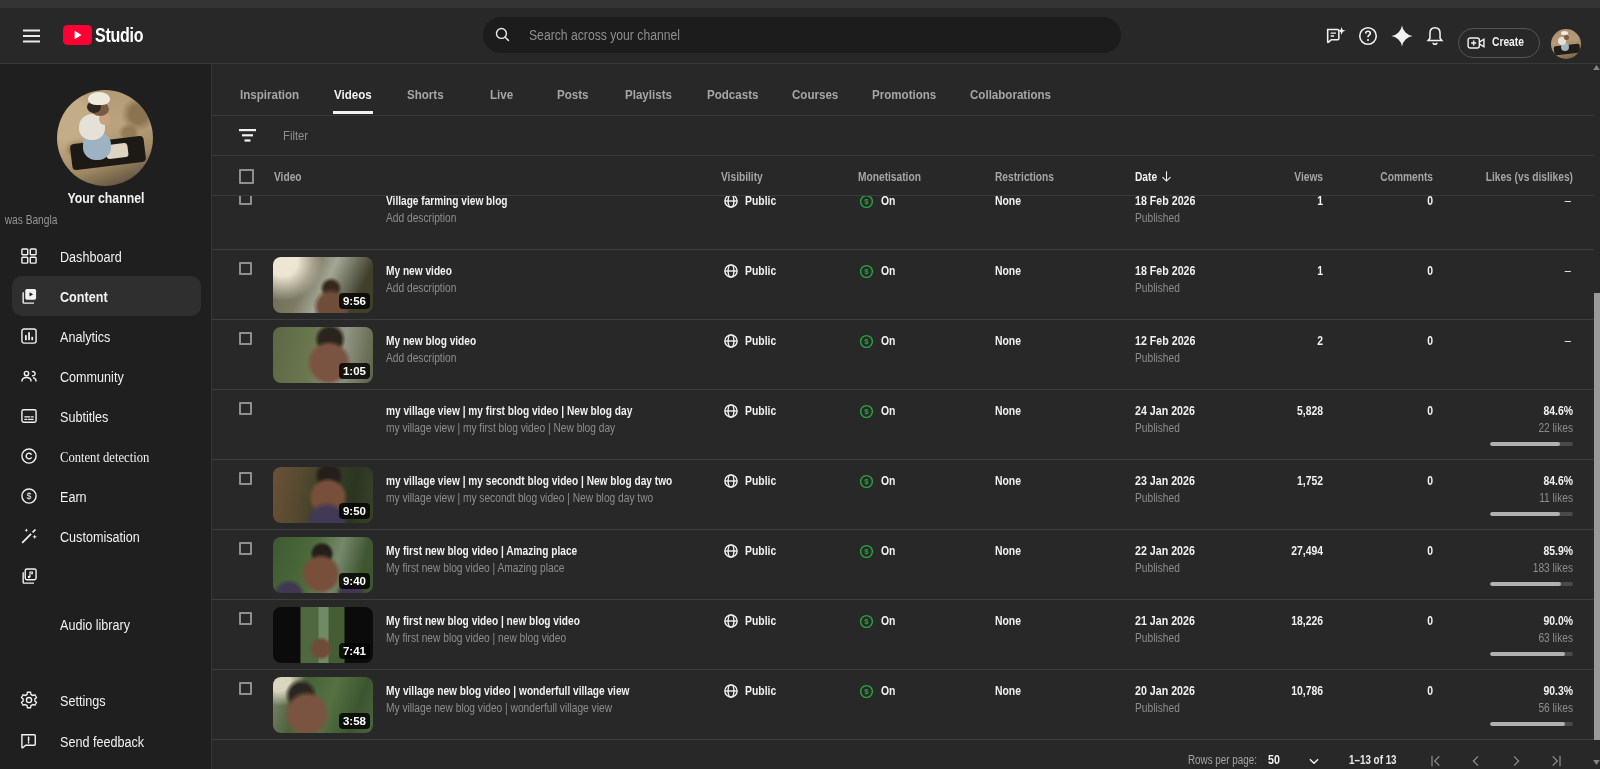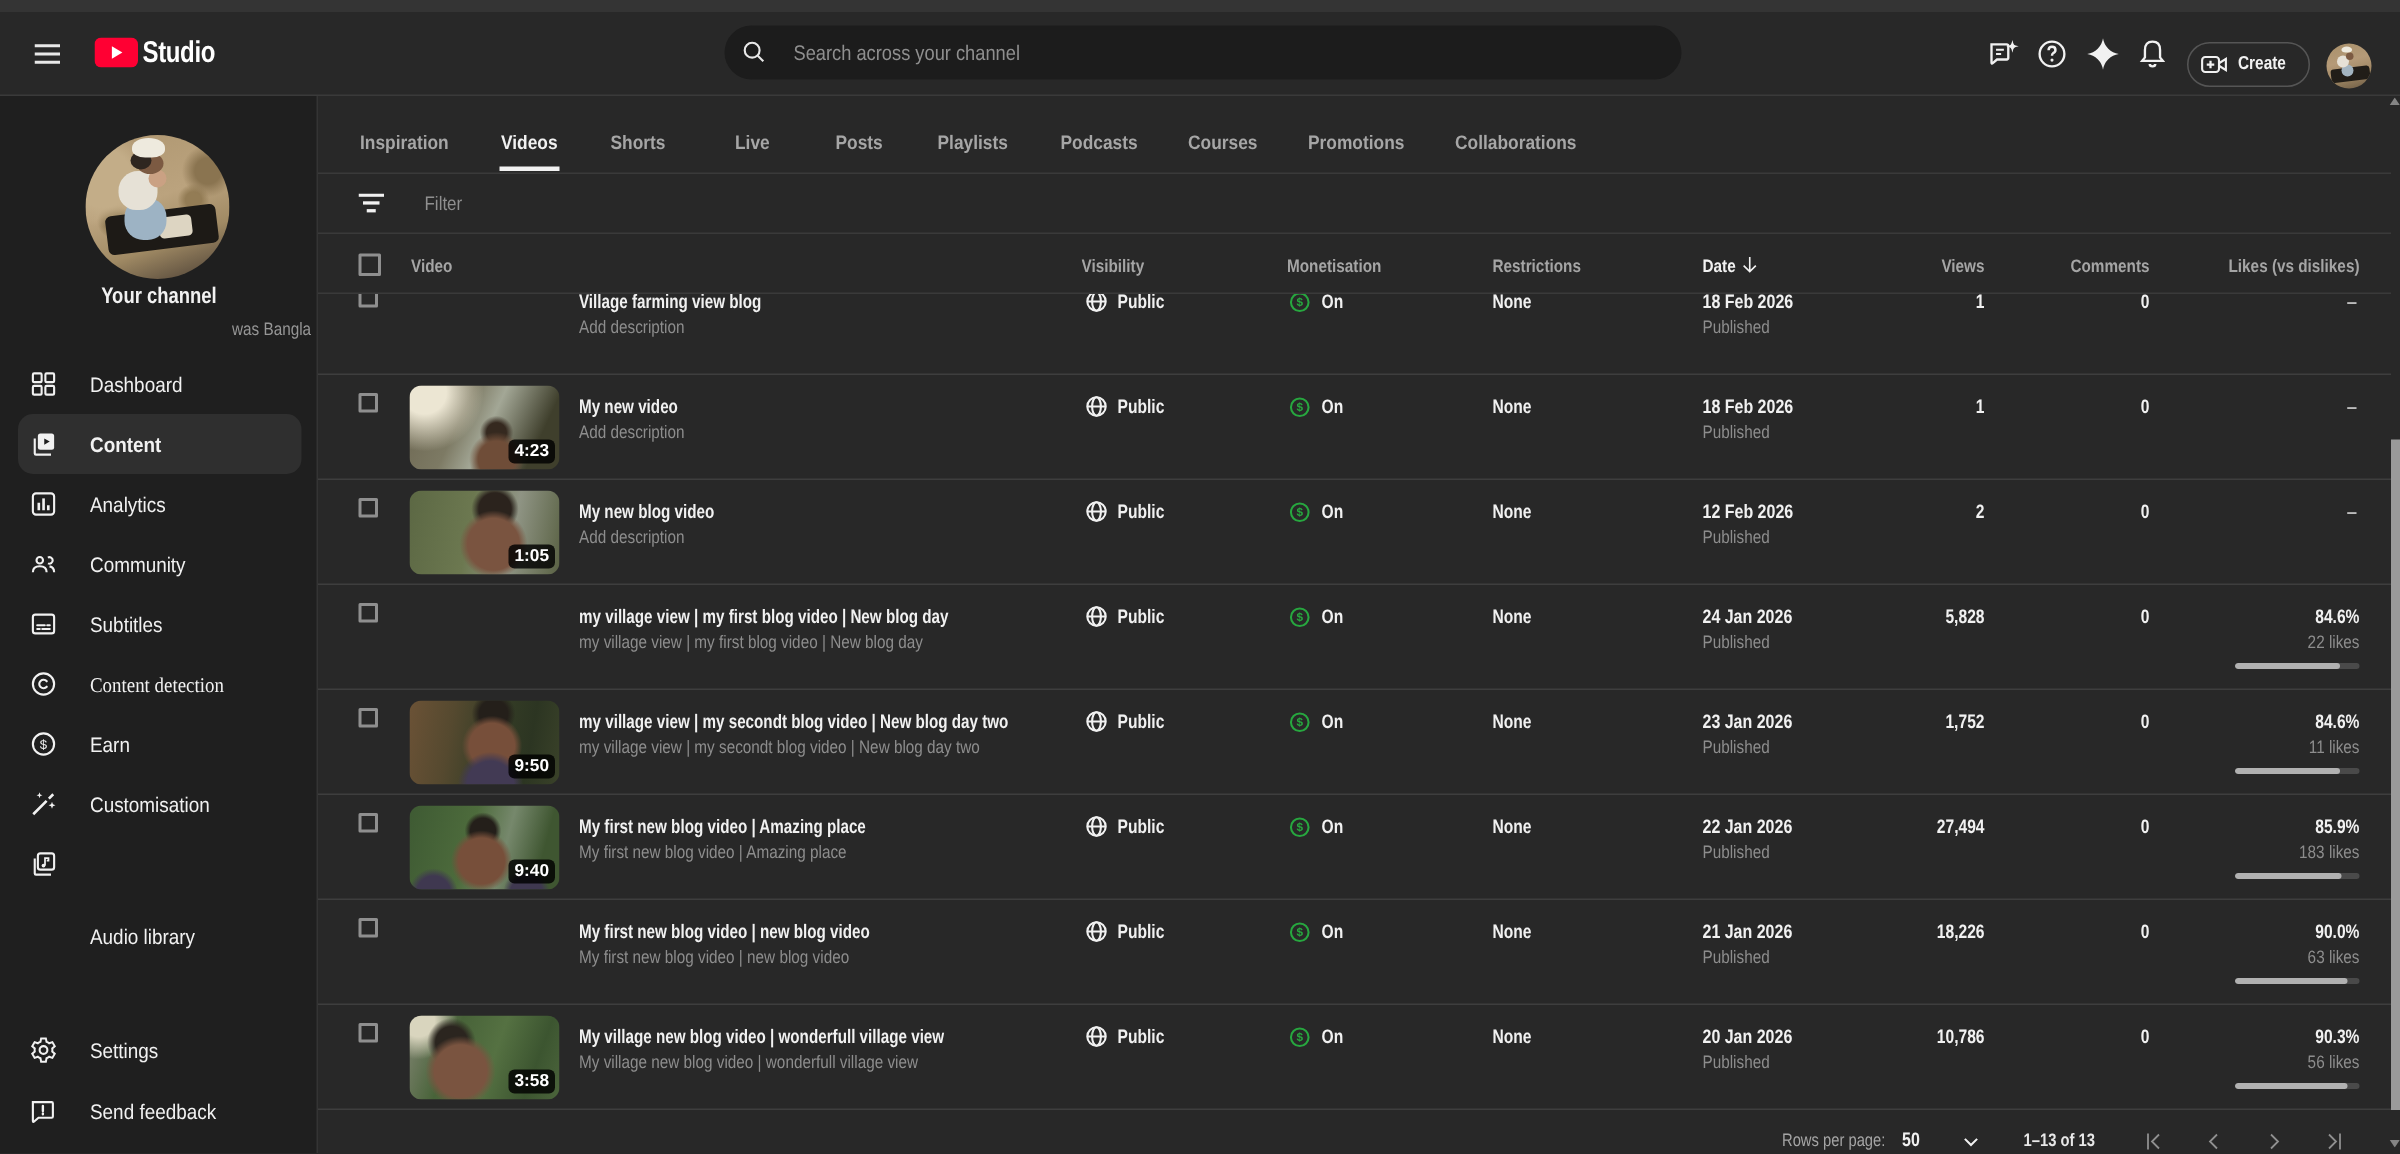--- a/index.html
+++ b/index.html
@@ -57,21 +57,21 @@
         <div style="position:absolute;left:14px;top:50px;width:74px;height:26px;background:#1d1a16;border-radius:4px;transform:rotate(-7deg);"></div>
         <div style="position:absolute;left:49px;top:54px;width:22px;height:14px;background:#ddd5c2;border-radius:3px;transform:rotate(-7deg);"></div>
         <div style="position:absolute;left:26px;top:42px;width:28px;height:28px;background:#9db3c4;border-radius:45%;"></div>
         <div style="position:absolute;left:22px;top:24px;width:26px;height:26px;background:#e6e1d6;border-radius:50% 40% 45% 45%;"></div>
         <div style="position:absolute;left:42px;top:23px;width:12px;height:12px;background:#caa183;border-radius:50%;"></div>
         <div style="position:absolute;left:34px;top:12px;width:18px;height:14px;background:#7c5a42;border-radius:40% 50% 50% 50%;"></div>
         <div style="position:absolute;left:30px;top:11px;width:14px;height:12px;background:#2e2620;border-radius:50%;"></div>
         <div style="position:absolute;left:31px;top:2px;width:22px;height:13px;background:#eeeade;border-radius:50% 50% 40% 40%;"></div>
       </div>
 <div class="abs" style="left:0;top:125px;width:212px;text-align:center;"><span style="display:inline-block;font-size:15px;font-weight:700;color:#f1f1f1;transform:scaleX(0.82) translateZ(0);">Your channel</span></div>
-<div class="abs" style="left:0;top:146px;width:212px;text-align:right;"><span style="display:inline-block;font-size:12px;color:#969696;transform:scaleX(0.85) translateZ(0);">was Bangla</span></div>
+<div class="abs" style="left:0;top:146px;width:212px;text-align:left;"><span style="display:inline-block;font-size:12px;color:#969696;transform:scaleX(0.85) translateZ(0);">was Bangla</span></div>
 <svg style="position:absolute;left:19px;top:182px" width="20" height="20" viewBox="0 0 24 24" fill="none" stroke="#f1f1f1" stroke-width="1.7">
         <rect x="3.5" y="3.5" width="7" height="7" rx="1"></rect>
         <rect x="13.5" y="3.5" width="7" height="7" rx="1"></rect>
         <rect x="3.5" y="13.5" width="7" height="7" rx="1"></rect>
         <rect x="13.5" y="13.5" width="7" height="7" rx="1"></rect>
       </svg>
 <div class="abs" style="left:60px;top:184px;"><span style="display:inline-block;font-size:14px;font-weight:400;color:#f1f1f1;line-height:17px;transform:scaleX(0.9) translateZ(0);transform-origin:0 50%;white-space:nowrap;">Dashboard</span></div>
 <div class="abs" style="left:12px;top:212px;width:189px;height:40px;background:#2f2f2f;border-radius:10px;"></div>
 <svg style="position:absolute;left:19px;top:222px" width="20" height="20" viewBox="0 0 24 24" fill="none" stroke="#f1f1f1" stroke-width="1.7">
         <path d="M5 7.5 L5 19.5 Q5 20.5 6 20.5 L18 20.5" fill="none"></path>
@@ -181,21 +181,21 @@
 <div style="position:absolute;left:881px;top:193.0px;font-size:13px;font-weight:700;color:#f1f1f1;line-height:16px;white-space:nowrap;transform:scaleX(0.8) translateZ(0);transform-origin:0 50%;">On</div>
 <div style="position:absolute;left:995px;top:193.0px;font-size:13px;font-weight:700;color:#f1f1f1;line-height:16px;white-space:nowrap;transform:scaleX(0.8) translateZ(0);transform-origin:0 50%;">None</div>
 <div style="position:absolute;left:1135px;top:193.0px;font-size:13px;font-weight:700;color:#f1f1f1;line-height:16px;white-space:nowrap;transform:scaleX(0.82) translateZ(0);transform-origin:0 50%;">18 Feb 2026</div>
 <div style="position:absolute;left:1135px;top:210.5px;font-size:12px;font-weight:400;color:#8d8d8d;line-height:15px;white-space:nowrap;transform:scaleX(0.85) translateZ(0);transform-origin:0 50%;">Published</div>
 <div style="position:absolute;left:1163px;top:193.0px;width:160px;text-align:right;font-size:13px;font-weight:700;color:#f1f1f1;line-height:16px;white-space:nowrap;transform:scaleX(0.8) translateZ(0);transform-origin:100% 50%;">1</div>
 <div style="position:absolute;left:1273px;top:193.0px;width:160px;text-align:right;font-size:13px;font-weight:700;color:#f1f1f1;line-height:16px;white-space:nowrap;transform:scaleX(0.8) translateZ(0);transform-origin:100% 50%;">0</div>
 <div style="position:absolute;left:1411px;top:193.0px;width:160px;text-align:right;font-size:13px;font-weight:400;color:#f1f1f1;line-height:16px;white-space:nowrap;transform:scaleX(0.85) translateZ(0);transform-origin:100% 50%;">–</div>
 <div style="position:absolute;left:212px;top:249px;width:1388px;height:1px;background:#3e3e3e;"></div>
 <div style="position:absolute;left:239px;top:262px;width:13px;height:13px;border:2px solid #8f8f8f;border-radius:1px;"></div>
 <div style="position:absolute;left:273px;top:257px;width:100px;height:56px;border-radius:8px;overflow:hidden;background:radial-gradient(circle at 58% 88%,#6f4d38 0 16%,rgba(0,0,0,0) 24%),radial-gradient(circle at 58% 56%,#35291f 0 10%,rgba(0,0,0,0) 17%),radial-gradient(circle at 10% 8%,#ece6d3 0 14%,rgba(0,0,0,0) 38%),linear-gradient(115deg,#6b6550,#7d7a64 35%,#a3a796 52%,#3f3f2c 82%);">
-          <div style="position:absolute;right:3px;bottom:4px;background:rgba(0,0,0,.82);color:#fff;font-size:11.5px;font-weight:700;padding:2px 4px;border-radius:4px;">4:23</div>
+          <div style="position:absolute;right:3px;bottom:4px;background:rgba(0,0,0,.82);color:#fff;font-size:11.5px;font-weight:700;padding:2px 4px;border-radius:4px;">9:56</div>
         </div>
 <div style="position:absolute;left:386px;top:263.0px;font-size:13px;font-weight:700;color:#f1f1f1;line-height:16px;white-space:nowrap;transform:scaleX(0.78) translateZ(0);transform-origin:0 50%;">My new video</div>
 <div style="position:absolute;left:386px;top:280.5px;font-size:12px;font-weight:400;color:#8d8d8d;line-height:15px;white-space:nowrap;transform:scaleX(0.85) translateZ(0);transform-origin:0 50%;">Add description</div>
 <svg width="16" height="16" viewBox="0 0 24 24" fill="none" stroke="#f1f1f1" stroke-width="2.1" style="position:absolute;left:723px;top:263px">
           <circle cx="12" cy="12" r="9.2"></circle>
           <path d="M2.8 12 L21.2 12"></path>
           <ellipse cx="12" cy="12" rx="4.4" ry="9.2"></ellipse>
         </svg>
 <div style="position:absolute;left:745px;top:263.0px;font-size:13px;font-weight:700;color:#f1f1f1;line-height:16px;white-space:nowrap;transform:scaleX(0.8) translateZ(0);transform-origin:0 50%;">Public</div>
 <svg width="15" height="15" viewBox="0 0 24 24" style="position:absolute;left:859px;top:264px">
@@ -309,20 +309,23 @@
 <div style="position:absolute;left:1135px;top:560.5px;font-size:12px;font-weight:400;color:#8d8d8d;line-height:15px;white-space:nowrap;transform:scaleX(0.85) translateZ(0);transform-origin:0 50%;">Published</div>
 <div style="position:absolute;left:1163px;top:543.0px;width:160px;text-align:right;font-size:13px;font-weight:700;color:#f1f1f1;line-height:16px;white-space:nowrap;transform:scaleX(0.8) translateZ(0);transform-origin:100% 50%;">27,494</div>
 <div style="position:absolute;left:1273px;top:543.0px;width:160px;text-align:right;font-size:13px;font-weight:700;color:#f1f1f1;line-height:16px;white-space:nowrap;transform:scaleX(0.8) translateZ(0);transform-origin:100% 50%;">0</div>
 <div style="position:absolute;left:1413px;top:543.0px;width:160px;text-align:right;font-size:13px;font-weight:700;color:#f1f1f1;line-height:16px;white-space:nowrap;transform:scaleX(0.8) translateZ(0);transform-origin:100% 50%;">85.9%</div>
 <div style="position:absolute;left:1413px;top:560.5px;width:160px;text-align:right;font-size:12px;font-weight:400;color:#8d8d8d;line-height:15px;white-space:nowrap;transform:scaleX(0.85) translateZ(0);transform-origin:100% 50%;">183 likes</div>
 <div style="position:absolute;left:1490px;top:582px;width:83px;height:4px;border-radius:2px;background:#4a4a4a;overflow:hidden;">
           <div style="position:absolute;left:0;top:0;height:4px;width:71px;background:#b1b1b1;border-radius:2px;"></div>
         </div>
 <div style="position:absolute;left:212px;top:599px;width:1388px;height:1px;background:#3e3e3e;"></div>
 <div style="position:absolute;left:239px;top:612px;width:13px;height:13px;border:2px solid #8f8f8f;border-radius:1px;"></div>
+<div style="position:absolute;left:273px;top:607px;width:100px;height:56px;border-radius:8px;overflow:hidden;background:radial-gradient(circle at 48% 74%,#6e4c38 0 12%,rgba(0,0,0,0) 18%),linear-gradient(90deg,#0b0b0b 0 27%,#50683f 28% 45%,#6f8a64 46% 55%,#455d35 56% 71%,#0b0b0b 72% 100%);">
+          <div style="position:absolute;right:3px;bottom:4px;background:rgba(0,0,0,.82);color:#fff;font-size:11.5px;font-weight:700;padding:2px 4px;border-radius:4px;">7:41</div>
+        </div>
 <div style="position:absolute;left:386px;top:613.0px;font-size:13px;font-weight:700;color:#f1f1f1;line-height:16px;white-space:nowrap;transform:scaleX(0.78) translateZ(0);transform-origin:0 50%;">My first new blog video | new blog video</div>
 <div style="position:absolute;left:386px;top:630.5px;font-size:12px;font-weight:400;color:#8d8d8d;line-height:15px;white-space:nowrap;transform:scaleX(0.85) translateZ(0);transform-origin:0 50%;">My first new blog video | new blog video</div>
 <svg width="16" height="16" viewBox="0 0 24 24" fill="none" stroke="#f1f1f1" stroke-width="2.1" style="position:absolute;left:723px;top:613px">
           <circle cx="12" cy="12" r="9.2"></circle>
           <path d="M2.8 12 L21.2 12"></path>
           <ellipse cx="12" cy="12" rx="4.4" ry="9.2"></ellipse>
         </svg>
 <div style="position:absolute;left:745px;top:613.0px;font-size:13px;font-weight:700;color:#f1f1f1;line-height:16px;white-space:nowrap;transform:scaleX(0.8) translateZ(0);transform-origin:0 50%;">Public</div>
 <svg width="15" height="15" viewBox="0 0 24 24" style="position:absolute;left:859px;top:614px">
           <circle cx="12" cy="12" r="9.4" fill="none" stroke="#27a73f" stroke-width="2.2"></circle>

